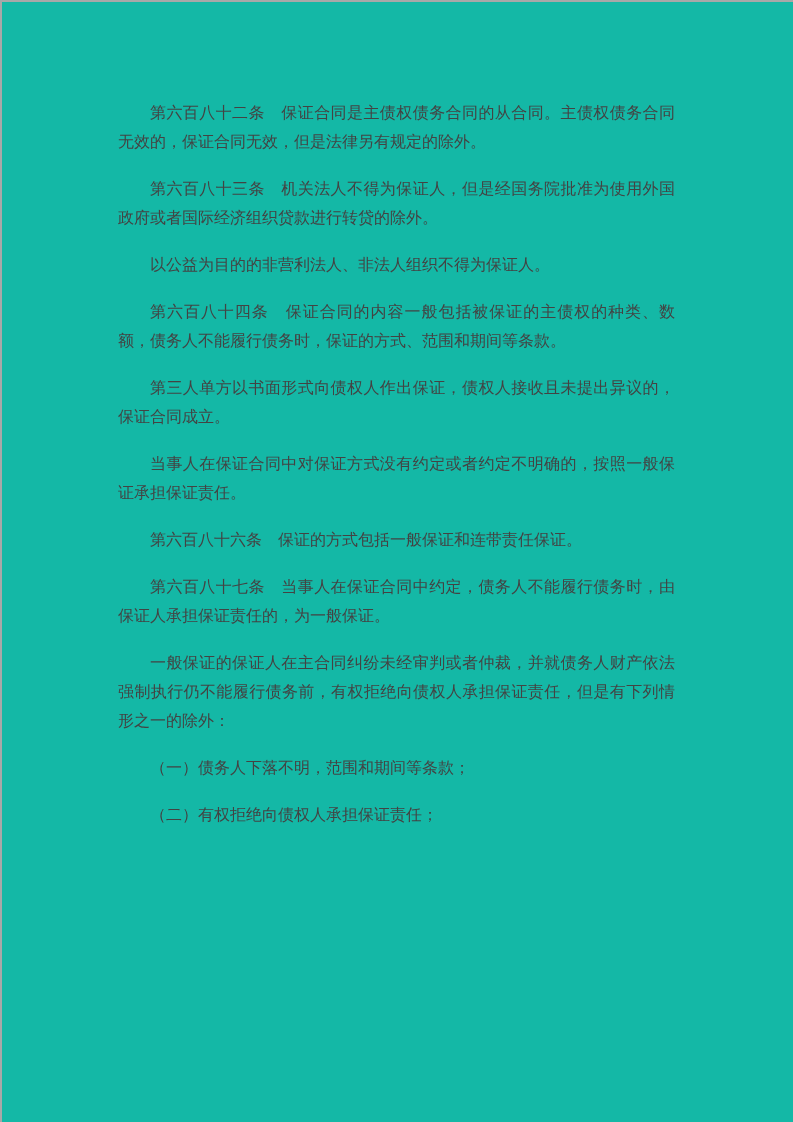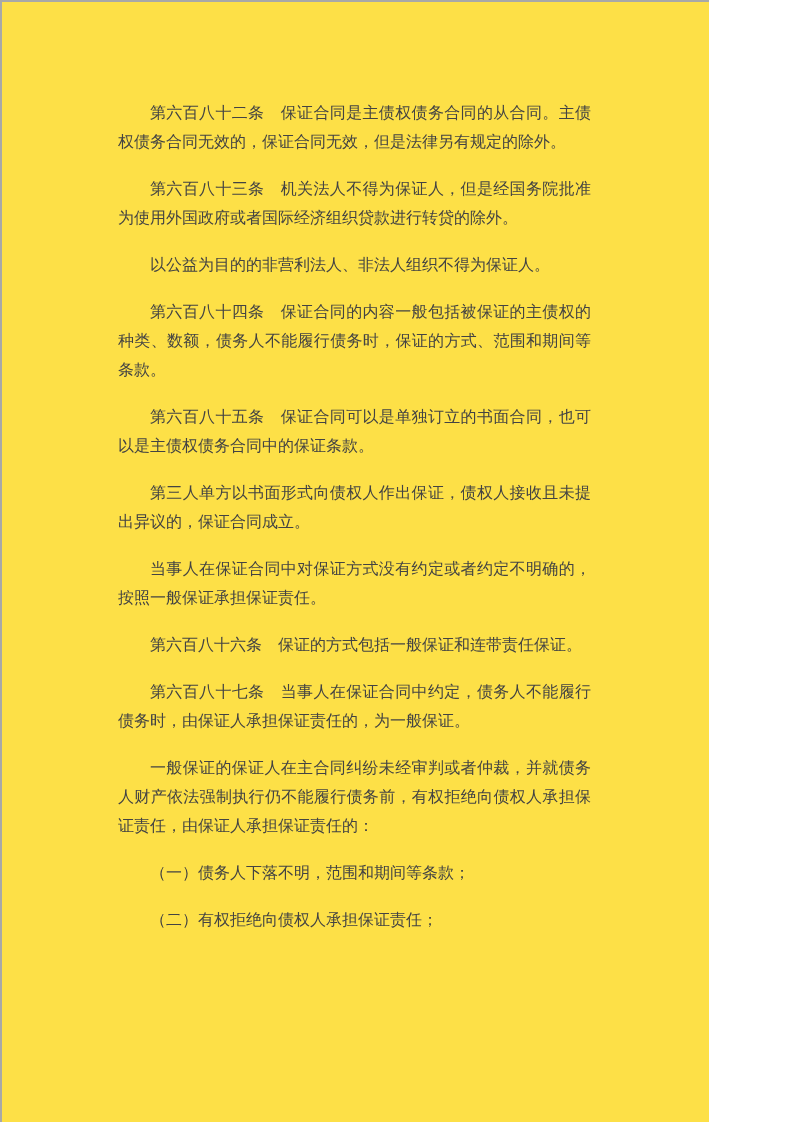--- a/index.html
+++ b/index.html
@@ -7,23 +7,23 @@
     padding: 0;
     background: #ffffff;
   }
   body {
     width: 793px;
     height: 1122px;
     overflow: hidden;
   }
   .page {
     box-sizing: border-box;
-    width: 709px;
+    width: 793px;
     height: 1122px;
-    background: #fde047;
+    background: #14b8a6;
     border-top: 2px solid #a8a8a8;
     border-left: 2px solid #a8a8a8;
     padding: 96px 118px 0 116px;
   }
   .doc-body p {
     margin: 0 0 18px 0;
     font-family: "Liberation Serif", "DejaVu Serif", serif;
     font-size: 16px;
     line-height: 29px;
     color: #434343;
@@ -35,22 +35,21 @@
 </style>
 </head>
 <body>
 
 <div class="page">
   <div class="doc-body">
     <p>第六百八十二条　保证合同是主债权债务合同的从合同。主债权债务合同无效的，保证合同无效，但是法律另有规定的除外。</p>
     <p>第六百八十三条　机关法人不得为保证人，但是经国务院批准为使用外国政府或者国际经济组织贷款进行转贷的除外。</p>
     <p>以公益为目的的非营利法人、非法人组织不得为保证人。</p>
     <p>第六百八十四条　保证合同的内容一般包括被保证的主债权的种类、数额，债务人不能履行债务时，保证的方式、范围和期间等条款。</p>
-    <p>第六百八十五条　保证合同可以是单独订立的书面合同，也可以是主债权债务合同中的保证条款。</p>
     <p>第三人单方以书面形式向债权人作出保证，债权人接收且未提出异议的，保证合同成立。</p>
     <p>当事人在保证合同中对保证方式没有约定或者约定不明确的，按照一般保证承担保证责任。</p>
     <p>第六百八十六条　保证的方式包括一般保证和连带责任保证。</p>
     <p>第六百八十七条　当事人在保证合同中约定，债务人不能履行债务时，由保证人承担保证责任的，为一般保证。</p>
-    <p>一般保证的保证人在主合同纠纷未经审判或者仲裁，并就债务人财产依法强制执行仍不能履行债务前，有权拒绝向债权人承担保证责任，由保证人承担保证责任的：</p>
+    <p>一般保证的保证人在主合同纠纷未经审判或者仲裁，并就债务人财产依法强制执行仍不能履行债务前，有权拒绝向债权人承担保证责任，但是有下列情形之一的除外：</p>
     <p>（一）债务人下落不明，范围和期间等条款；</p>
     <p>（二）有权拒绝向债权人承担保证责任；</p>
   </div>
 </div>
 
 </body></html>

